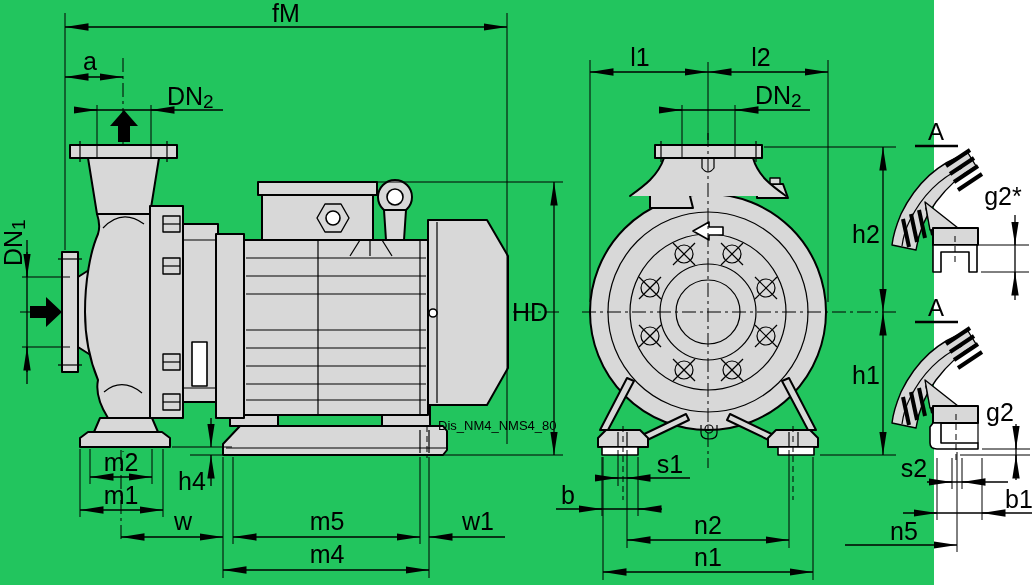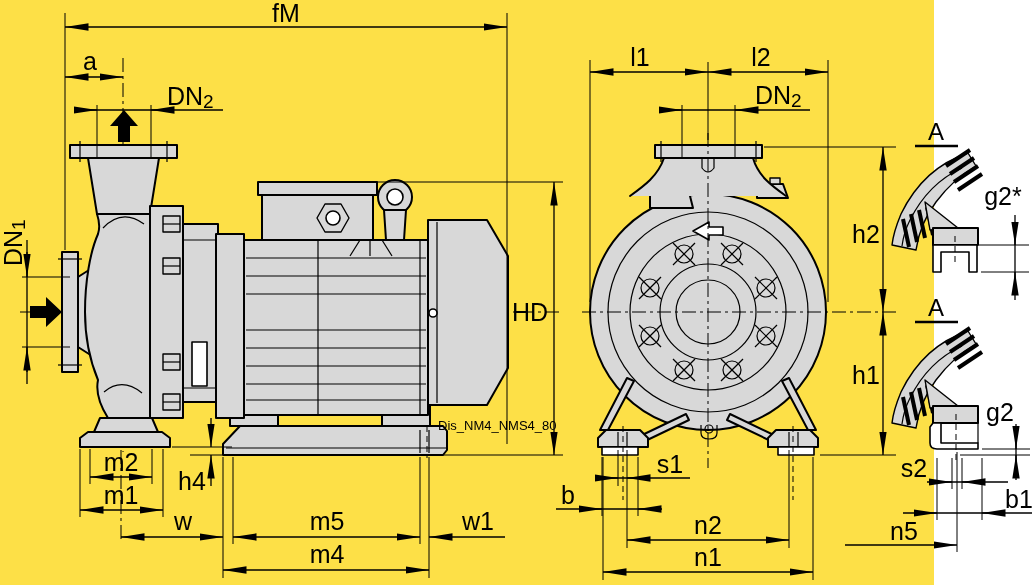--- a/index.html
+++ b/index.html
@@ -1,16 +1,16 @@
 <!DOCTYPE html>
 <html><head>
 <meta charset="utf-8">
 <style>
   html,body{margin:0;padding:0;background:#fff;}
-  .stage{width:934px;height:585px;background:#fde047;position:relative;font-family:"Liberation Sans",sans-serif;}
+  .stage{width:934px;height:585px;background:#22c55e;position:relative;font-family:"Liberation Sans",sans-serif;}
   svg{display:block;}
   .part{fill:#d8d8d8;stroke:#000;stroke-width:2;stroke-linejoin:round;}
   .partThin{fill:#d8d8d8;stroke:#000;stroke-width:1.4;stroke-linejoin:round;}
   .wht{fill:#fff;stroke:#000;stroke-width:1.6;stroke-linejoin:round;}
   .thin{fill:none;stroke:#000;stroke-width:1.2;}
   .edge{fill:none;stroke:#000;stroke-width:2;stroke-linecap:round;}
   .dim{fill:none;stroke:#000;stroke-width:1.3;}
   .ext{fill:none;stroke:#000;stroke-width:1;}
   .cl{fill:none;stroke:#000;stroke-width:1;stroke-dasharray:14 4 3 4;}
   .dash{fill:none;stroke:#000;stroke-width:1;stroke-dasharray:6 4;}

